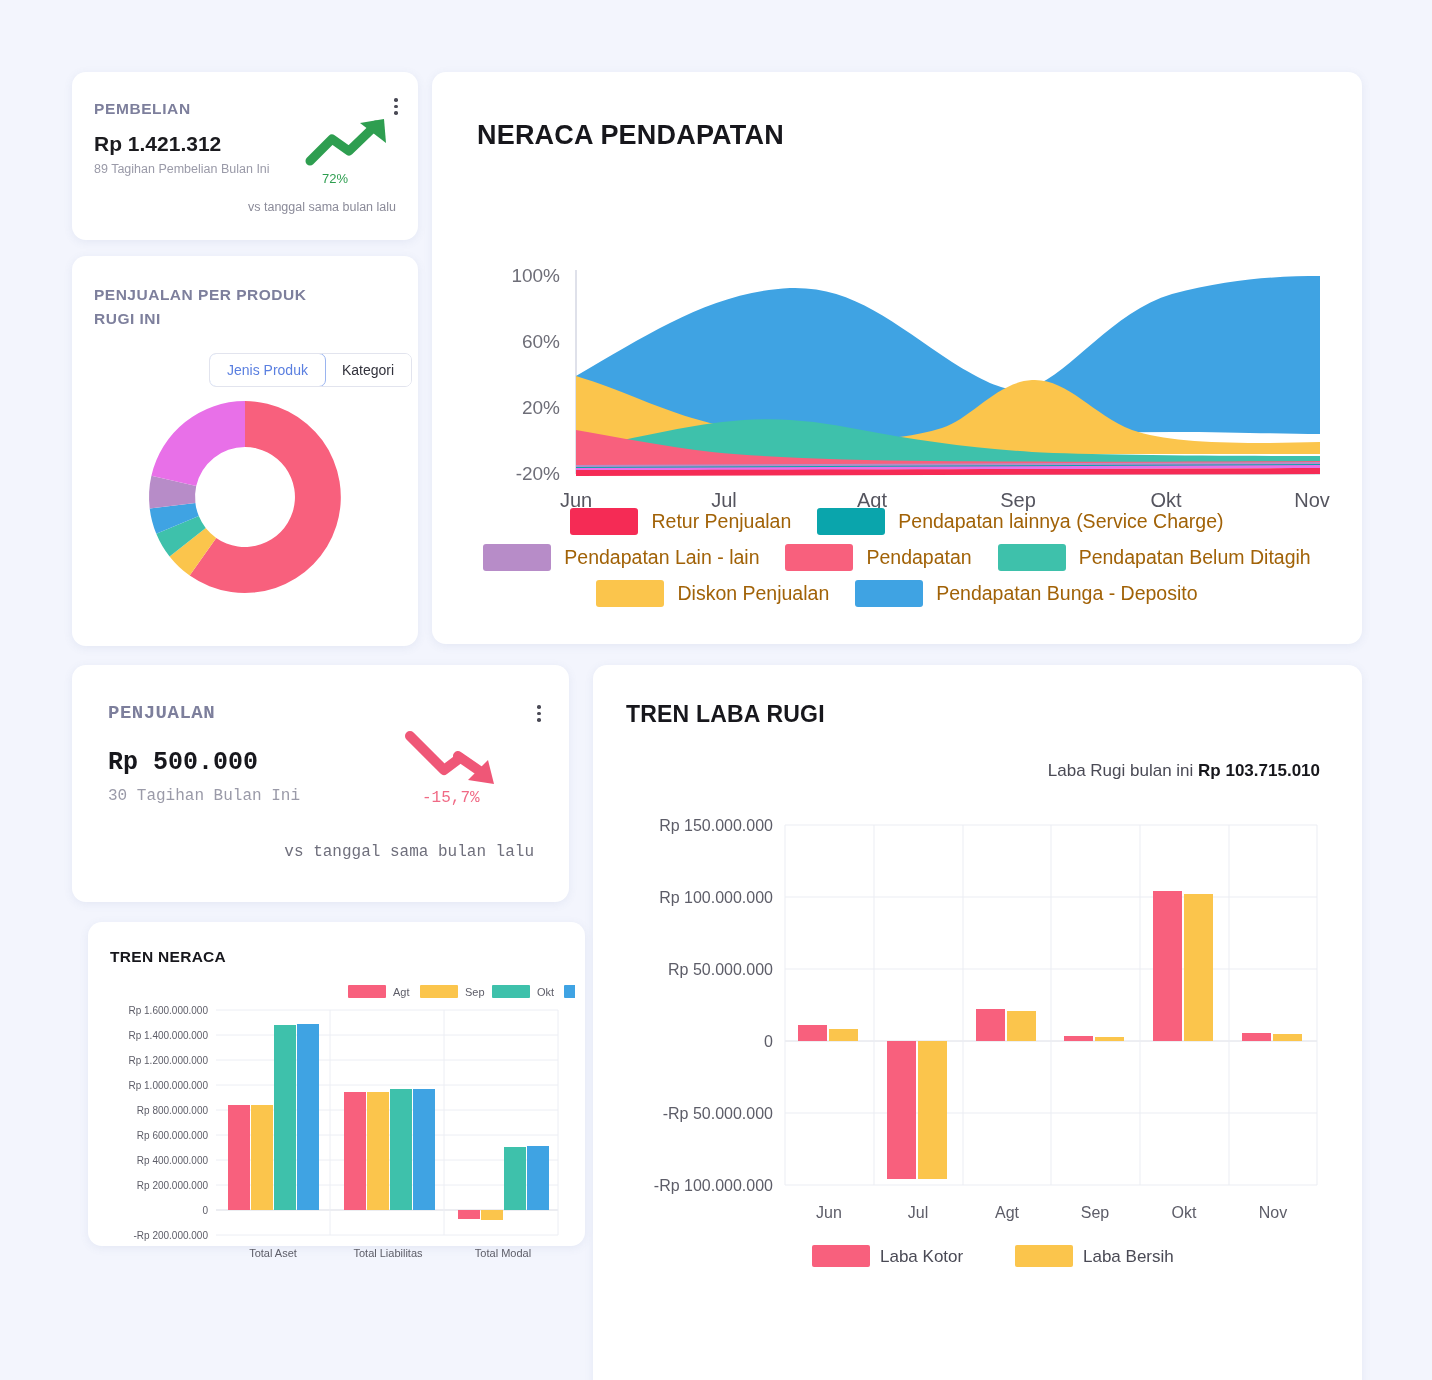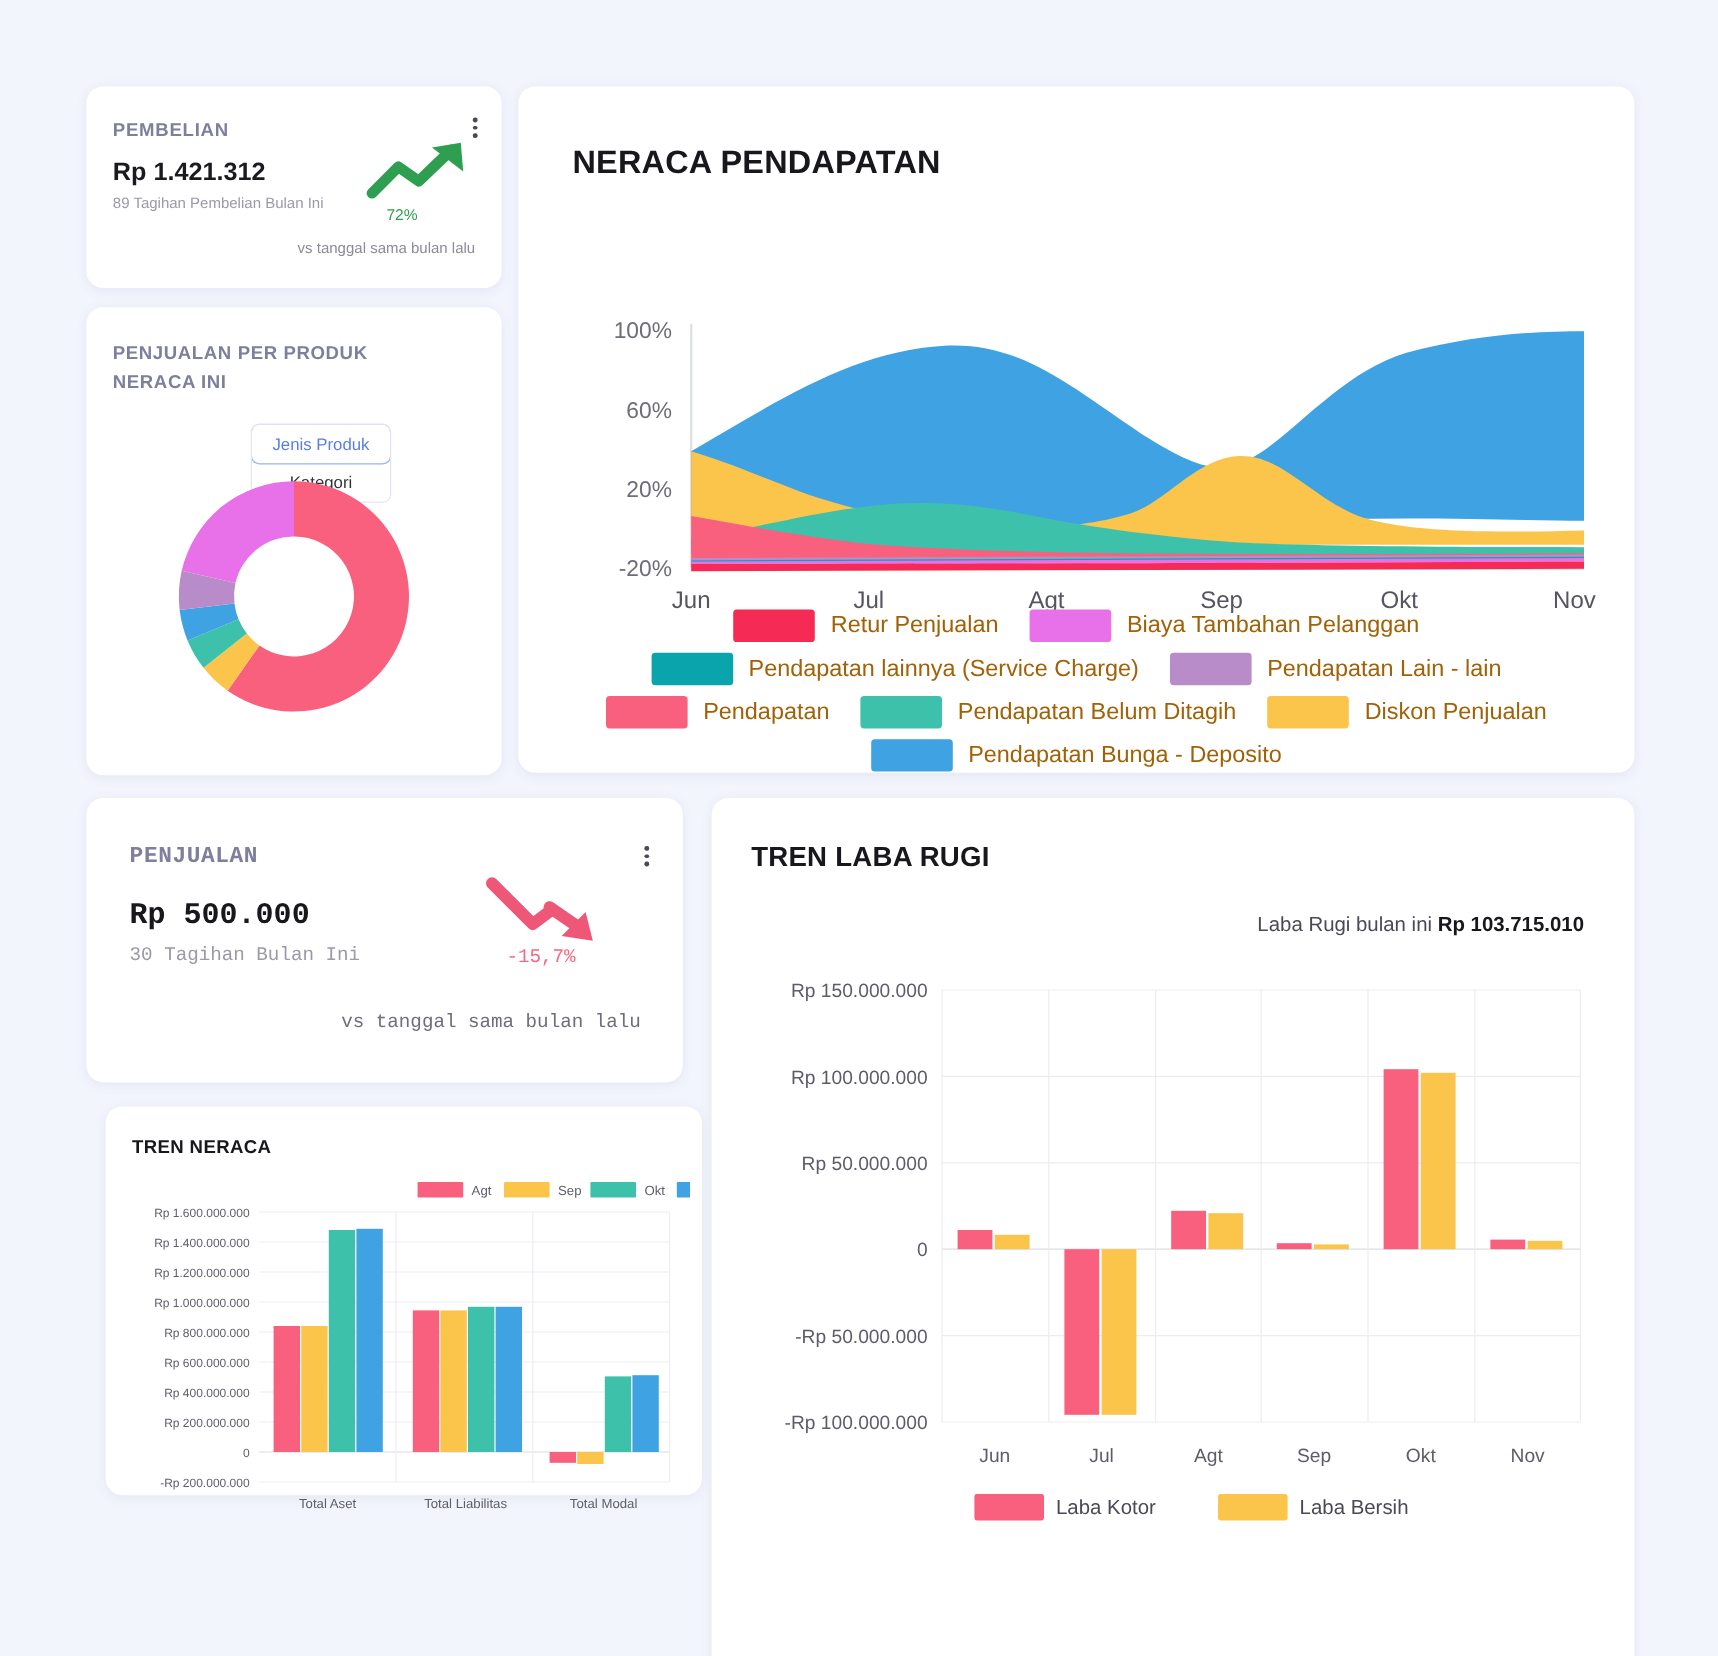--- a/index.html
+++ b/index.html
@@ -113,24 +113,24 @@
       <polyline points="6,44 28,22 45,34 72,8" fill="none" stroke="#2e9e50" stroke-width="9" stroke-linecap="round" stroke-linejoin="round"></polyline>
       <polygon points="80,2 82,26 56,6" fill="#2e9e50"></polygon>
     </svg>
     <div style="position:absolute; left:250px; top:99px; color:#2e9e50; font-size:13px;">72%</div>
     <div style="position:absolute; right:22px; top:128px;" class="kpi-vs">vs tanggal sama bulan lalu</div>
   </div>
 
   <div class="card" id="card-produk">
     <div style="position:absolute; left:22px; top:27px; width:230px;" class="prod-title">
       <div>PENJUALAN PER PRODUK</div>
-      <div>NERACA INI</div>
-    </div>
-
-    <div style="position:absolute; left:137px; top:97px;flex-direction:column;" class="toggle-wrap">
+      <div>RUGI INI</div>
+    </div>
+
+    <div style="position:absolute; left:137px; top:97px;" class="toggle-wrap">
       <button class="toggle-btn active">Jenis Produk</button>
       <button class="toggle-btn">Kategori</button>
     </div>
 
     <svg style="position:absolute; left:73px; top:141px;" width="200" height="200" viewBox="0 0 200 200">
       <g transform="translate(100,100)">
 
         <path d="M0,-96 A96,96 0 1,1 -55.3,78.6 L-28.8,40.9 A50,50 0 1,0 0,-50 Z" fill="#f8607d"></path>
 
         <path d="M-55.3,78.6 A96,96 0 0,1 -75.4,59.5 L-39.3,31.0 A50,50 0 0,0 -28.8,40.9 Z" fill="#fbc54c"></path>
@@ -190,24 +190,20 @@
       <text class="ax-month" x="420" y="325" text-anchor="middle">Agt</text>
       <text class="ax-month" x="566" y="325" text-anchor="middle">Sep</text>
       <text class="ax-month" x="714" y="325" text-anchor="middle">Okt</text>
       <text class="ax-month" x="860" y="325" text-anchor="middle">Nov</text>
     </svg>
 
     <div style="position:absolute; left:18px; top:436px; width:894px;" class="big-legend">
       <div class="bl-item">
         <span class="bl-sw" style="background:#f52b55"></span>
         <span class="bl-txt">Retur Penjualan</span>
-      </div>
-      <div class="bl-item">
-        <span class="bl-sw" style="background:#e870e8"></span>
-        <span class="bl-txt">Biaya Tambahan Pelanggan</span>
       </div>
       <div class="bl-item">
         <span class="bl-sw" style="background:#0aa5ac"></span>
         <span class="bl-txt">Pendapatan lainnya (Service Charge)</span>
       </div>
       <div class="bl-item">
         <span class="bl-sw" style="background:#b78cc8"></span>
         <span class="bl-txt">Pendapatan Lain - lain</span>
       </div>
       <div class="bl-item">

